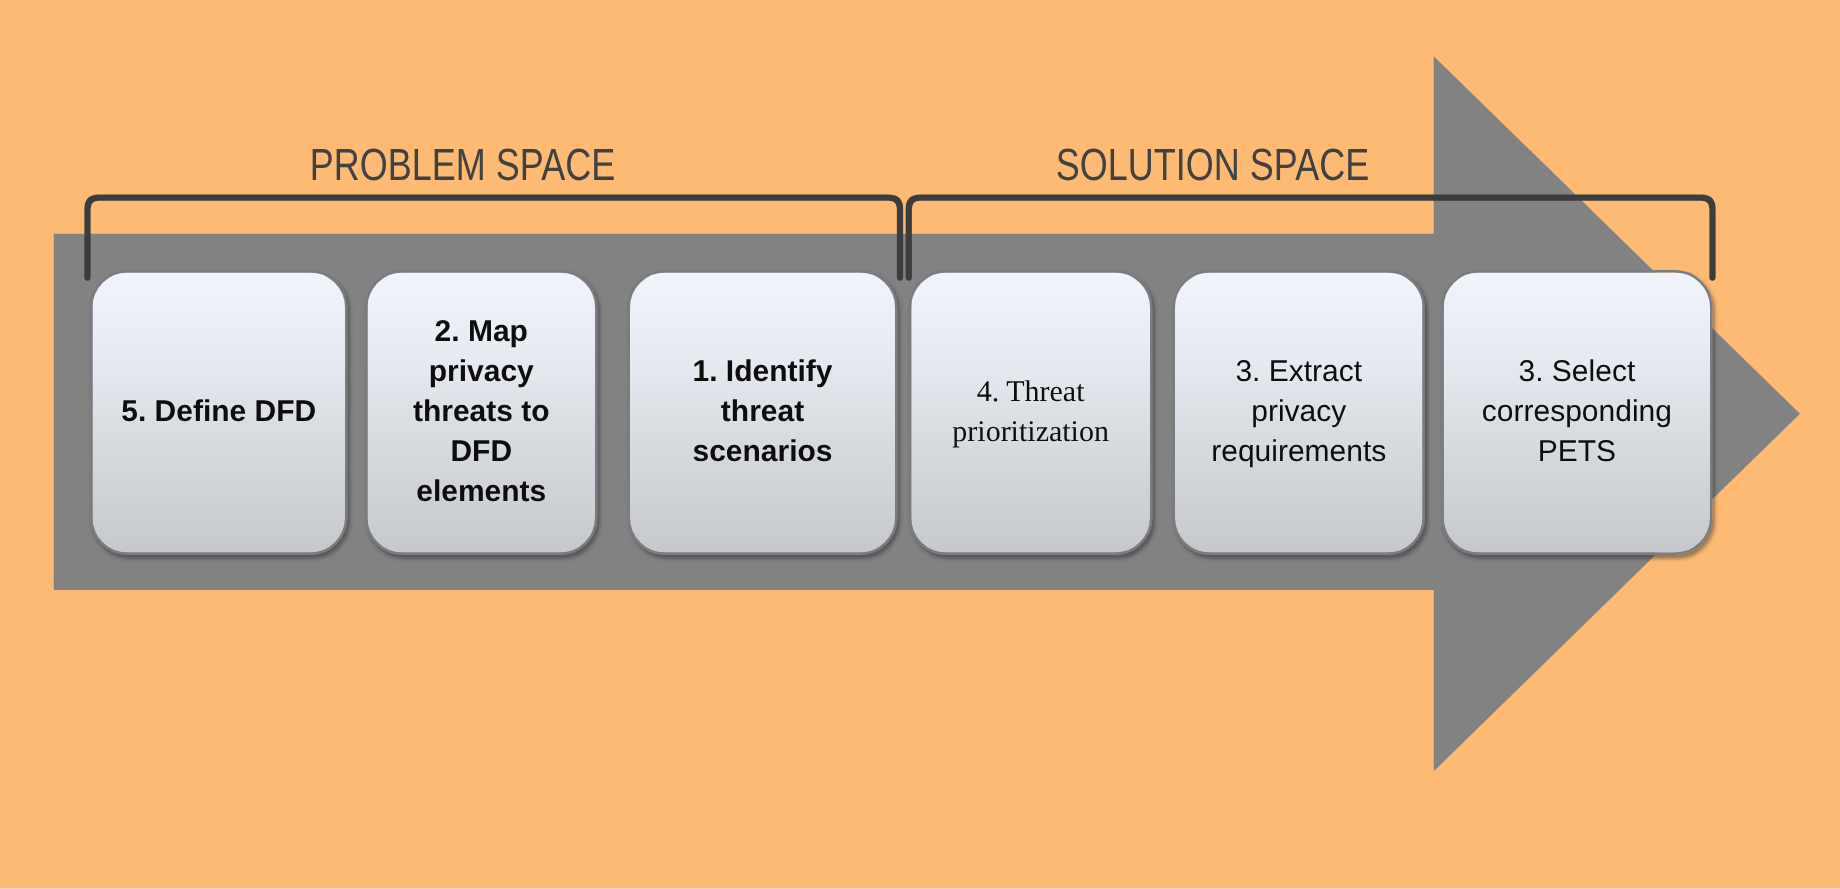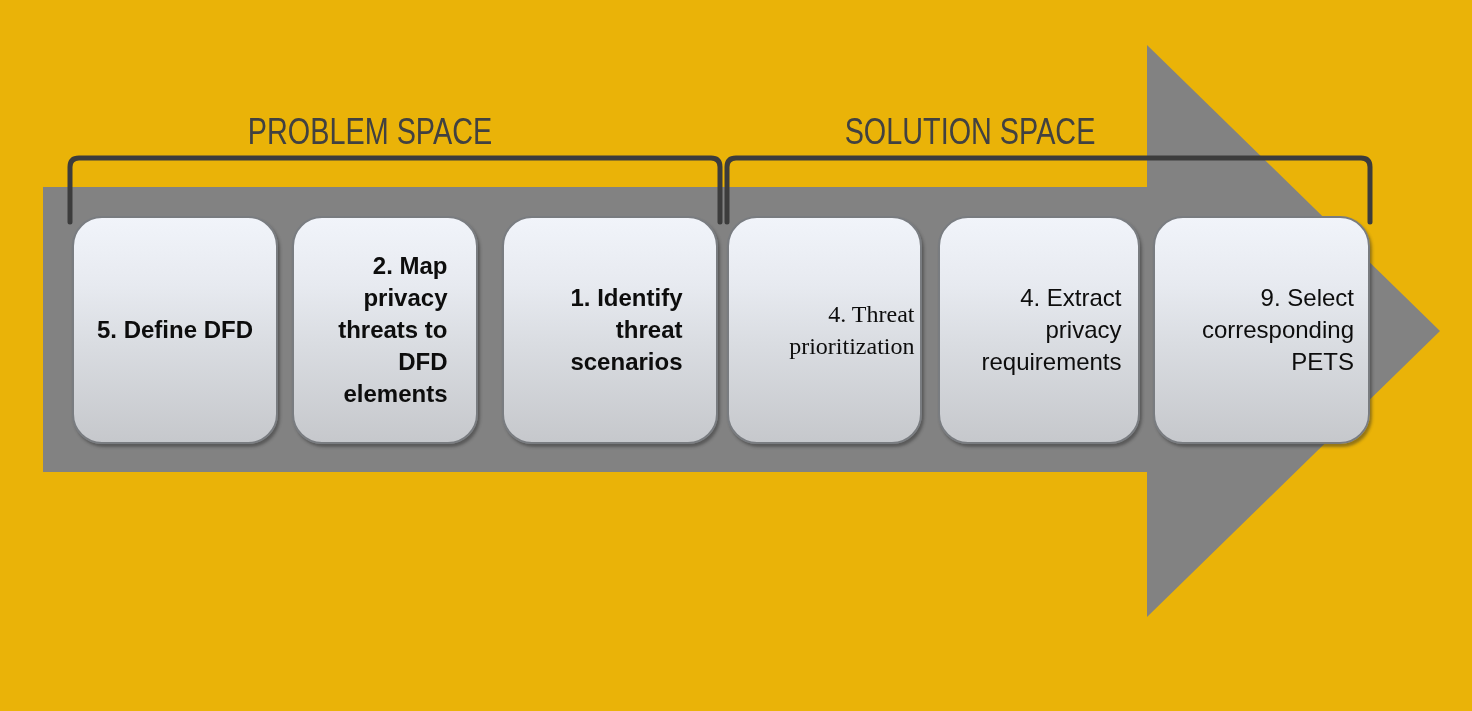--- a/index.html
+++ b/index.html
@@ -1,20 +1,20 @@
 <!DOCTYPE html>
 <html><head>
 <meta charset="utf-8">
 <style>
   html, body { margin: 0; padding: 0; background: #ffffff; }
   .canvas {
     position: relative;
     width: 1472px;
     height: 711px;
-    background: #eab308;
+    background: #fdba74;
     font-family: "Liberation Sans", sans-serif;
     overflow: hidden;
   }
   .arrow-layer {
     position: absolute;
     left: 0; top: 0;
     width: 1472px; height: 711px;
   }
   .space-label {
     position: absolute;
@@ -40,21 +40,21 @@
     border-radius: 30px;
     background: linear-gradient(180deg, #f1f4fa 0%, #e7eaf0 30%, #dadde2 55%, #c6c8cc 100%);
     box-shadow: 2px 3px 3px rgba(40,40,40,0.45);
     display: flex;
     align-items: center;
     justify-content: center;
     box-sizing: border-box;
   }
   .step-label {
     display: block;
-    text-align: right;
+    text-align: center;
     font-size: 24px;
     line-height: 32px;
     color: #0d0d0d;
     font-weight: 400;
   }
   .emphasis .step-label { font-weight: 700; }
   .box-1 { left: 72px;   width: 206px; }
   .box-2 { left: 292px;  width: 186px; }
   .box-3 { left: 502px;  width: 216px; }
   .box-4 { left: 727px;  width: 195px; font-family: Liberation Serif, serif; }
@@ -91,20 +91,20 @@
 
   <div class="step-box box-3 emphasis">
     <span class="step-label">1. Identify threat scenarios</span>
   </div>
 
   <div class="step-box box-4">
     <span class="step-label">4. Threat prioritization</span>
   </div>
 
   <div class="step-box box-5">
-    <span class="step-label">4. Extract privacy requirements</span>
+    <span class="step-label">3. Extract privacy requirements</span>
   </div>
 
   <div class="step-box box-6">
-    <span class="step-label">9. Select corresponding PETS</span>
+    <span class="step-label">3. Select corresponding PETS</span>
   </div>
 
 </div>
 
 </body></html>

